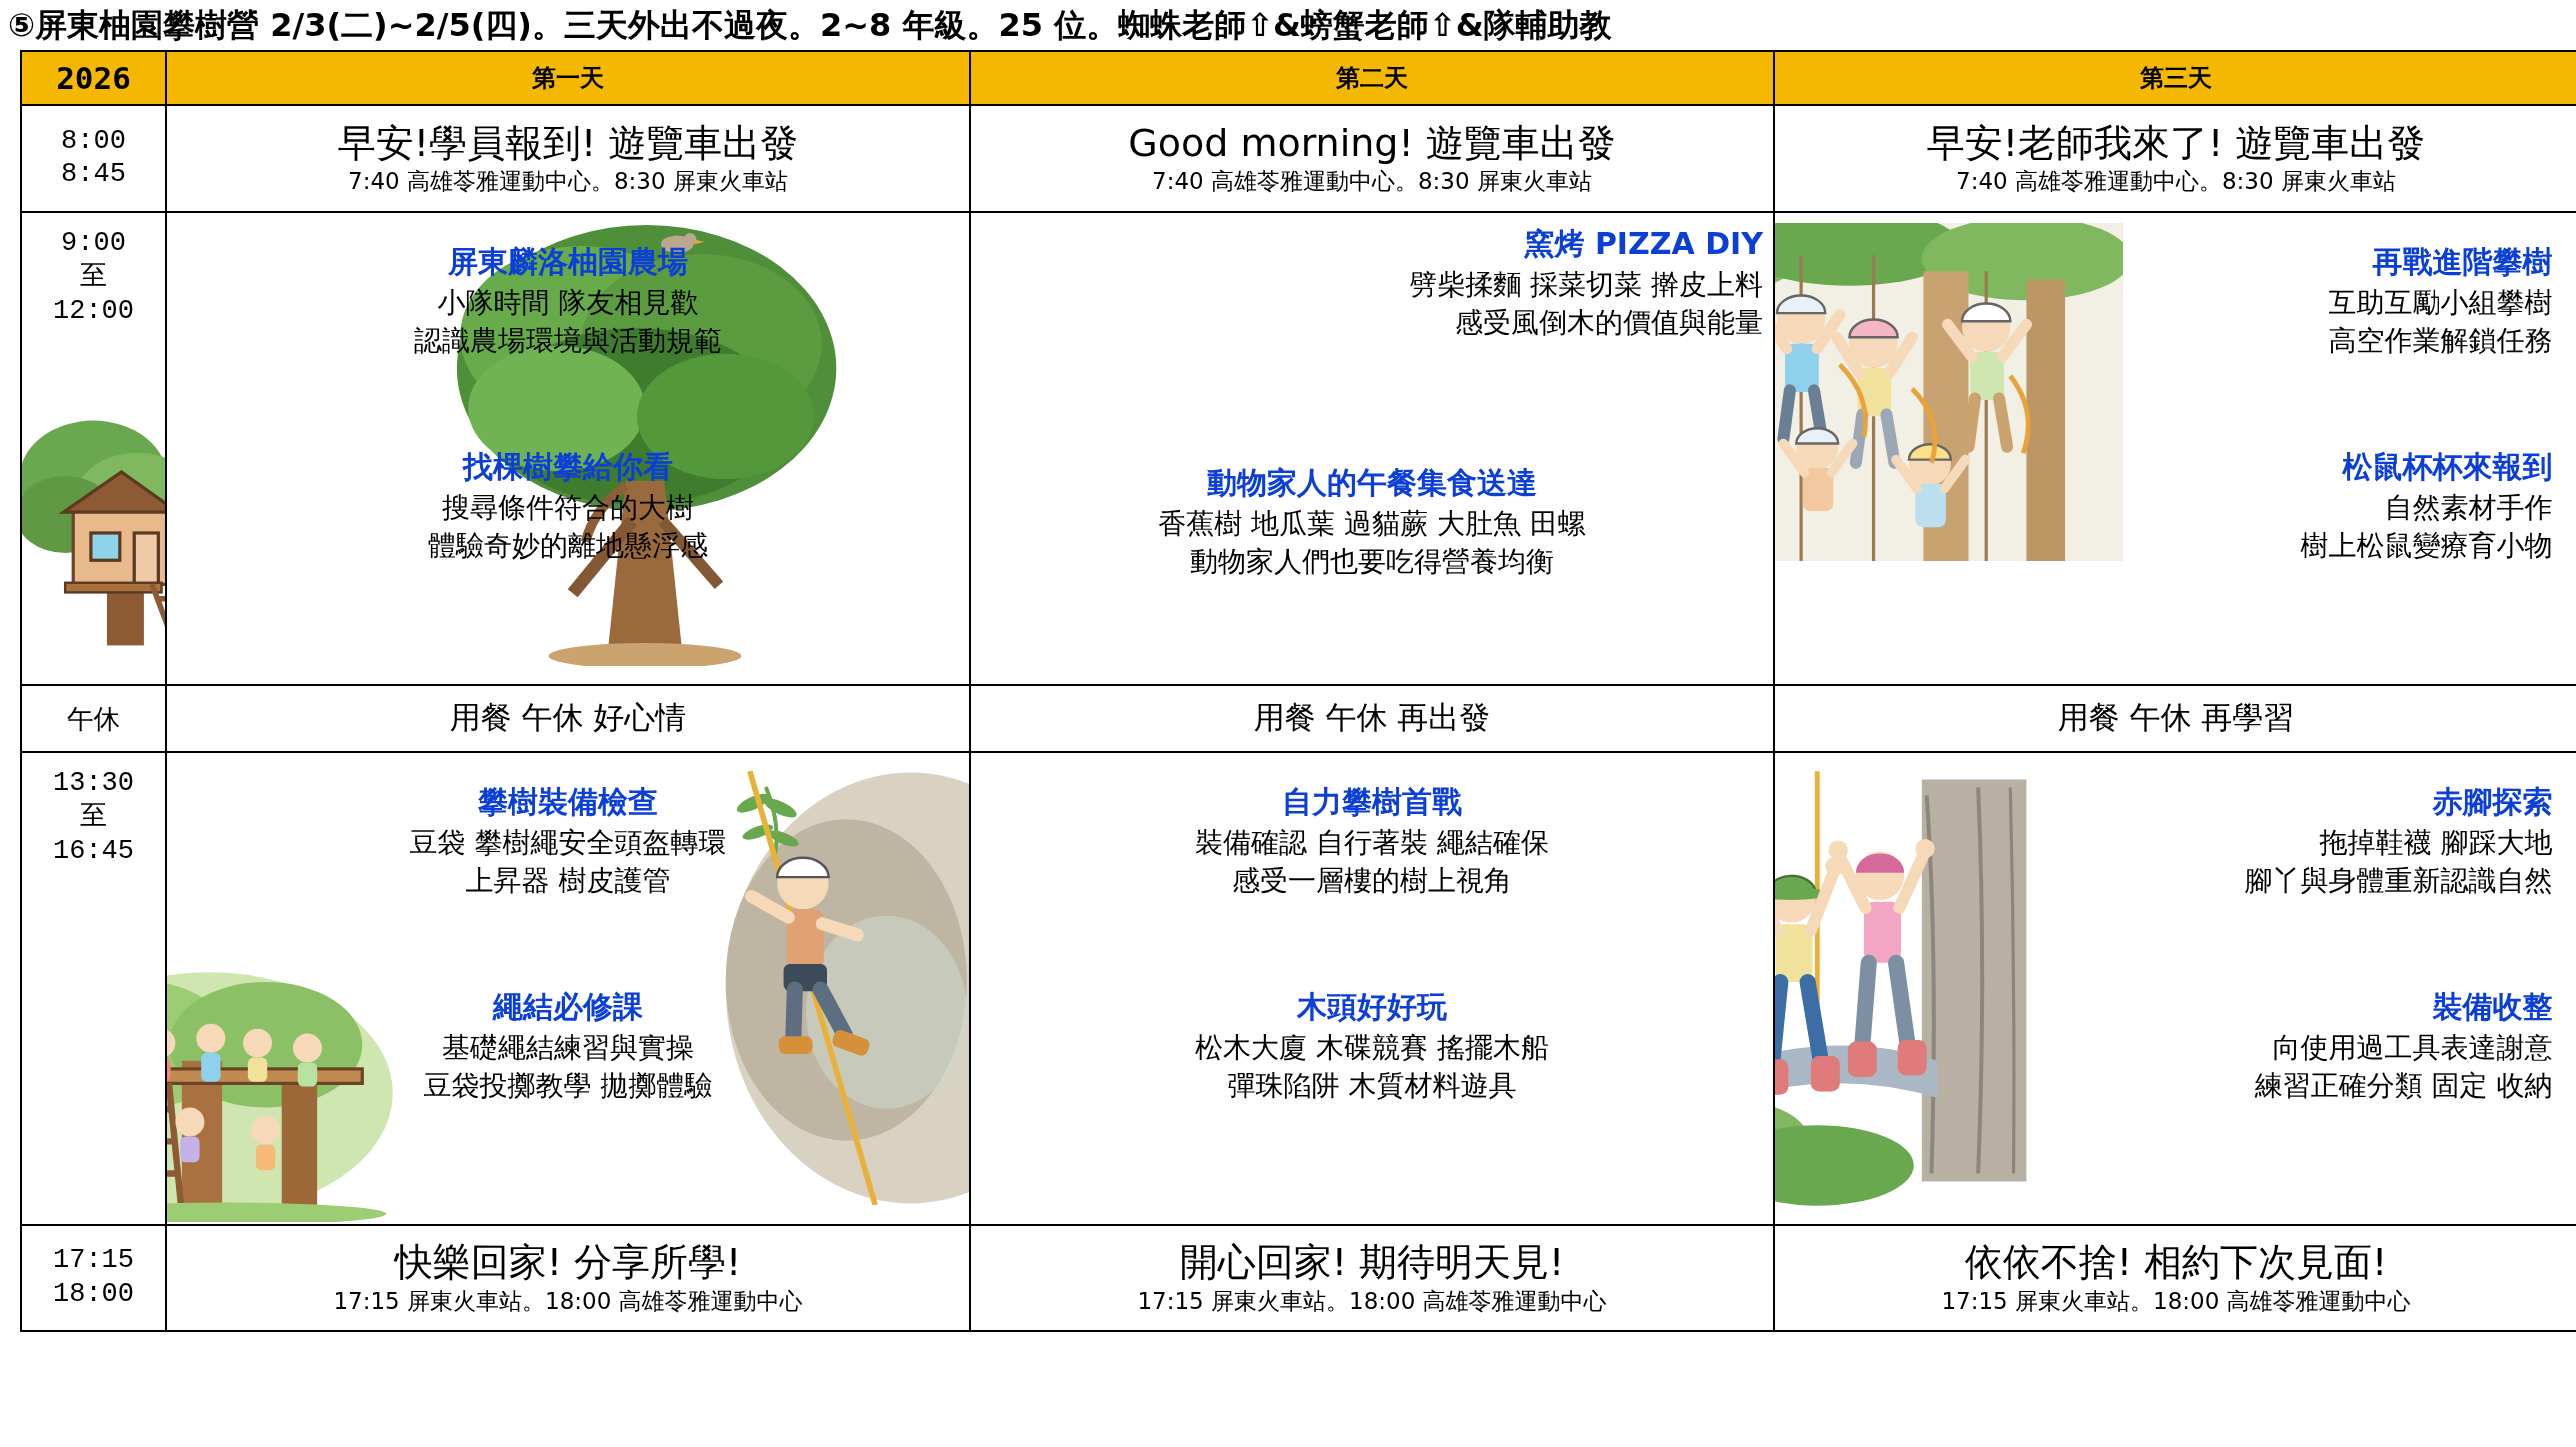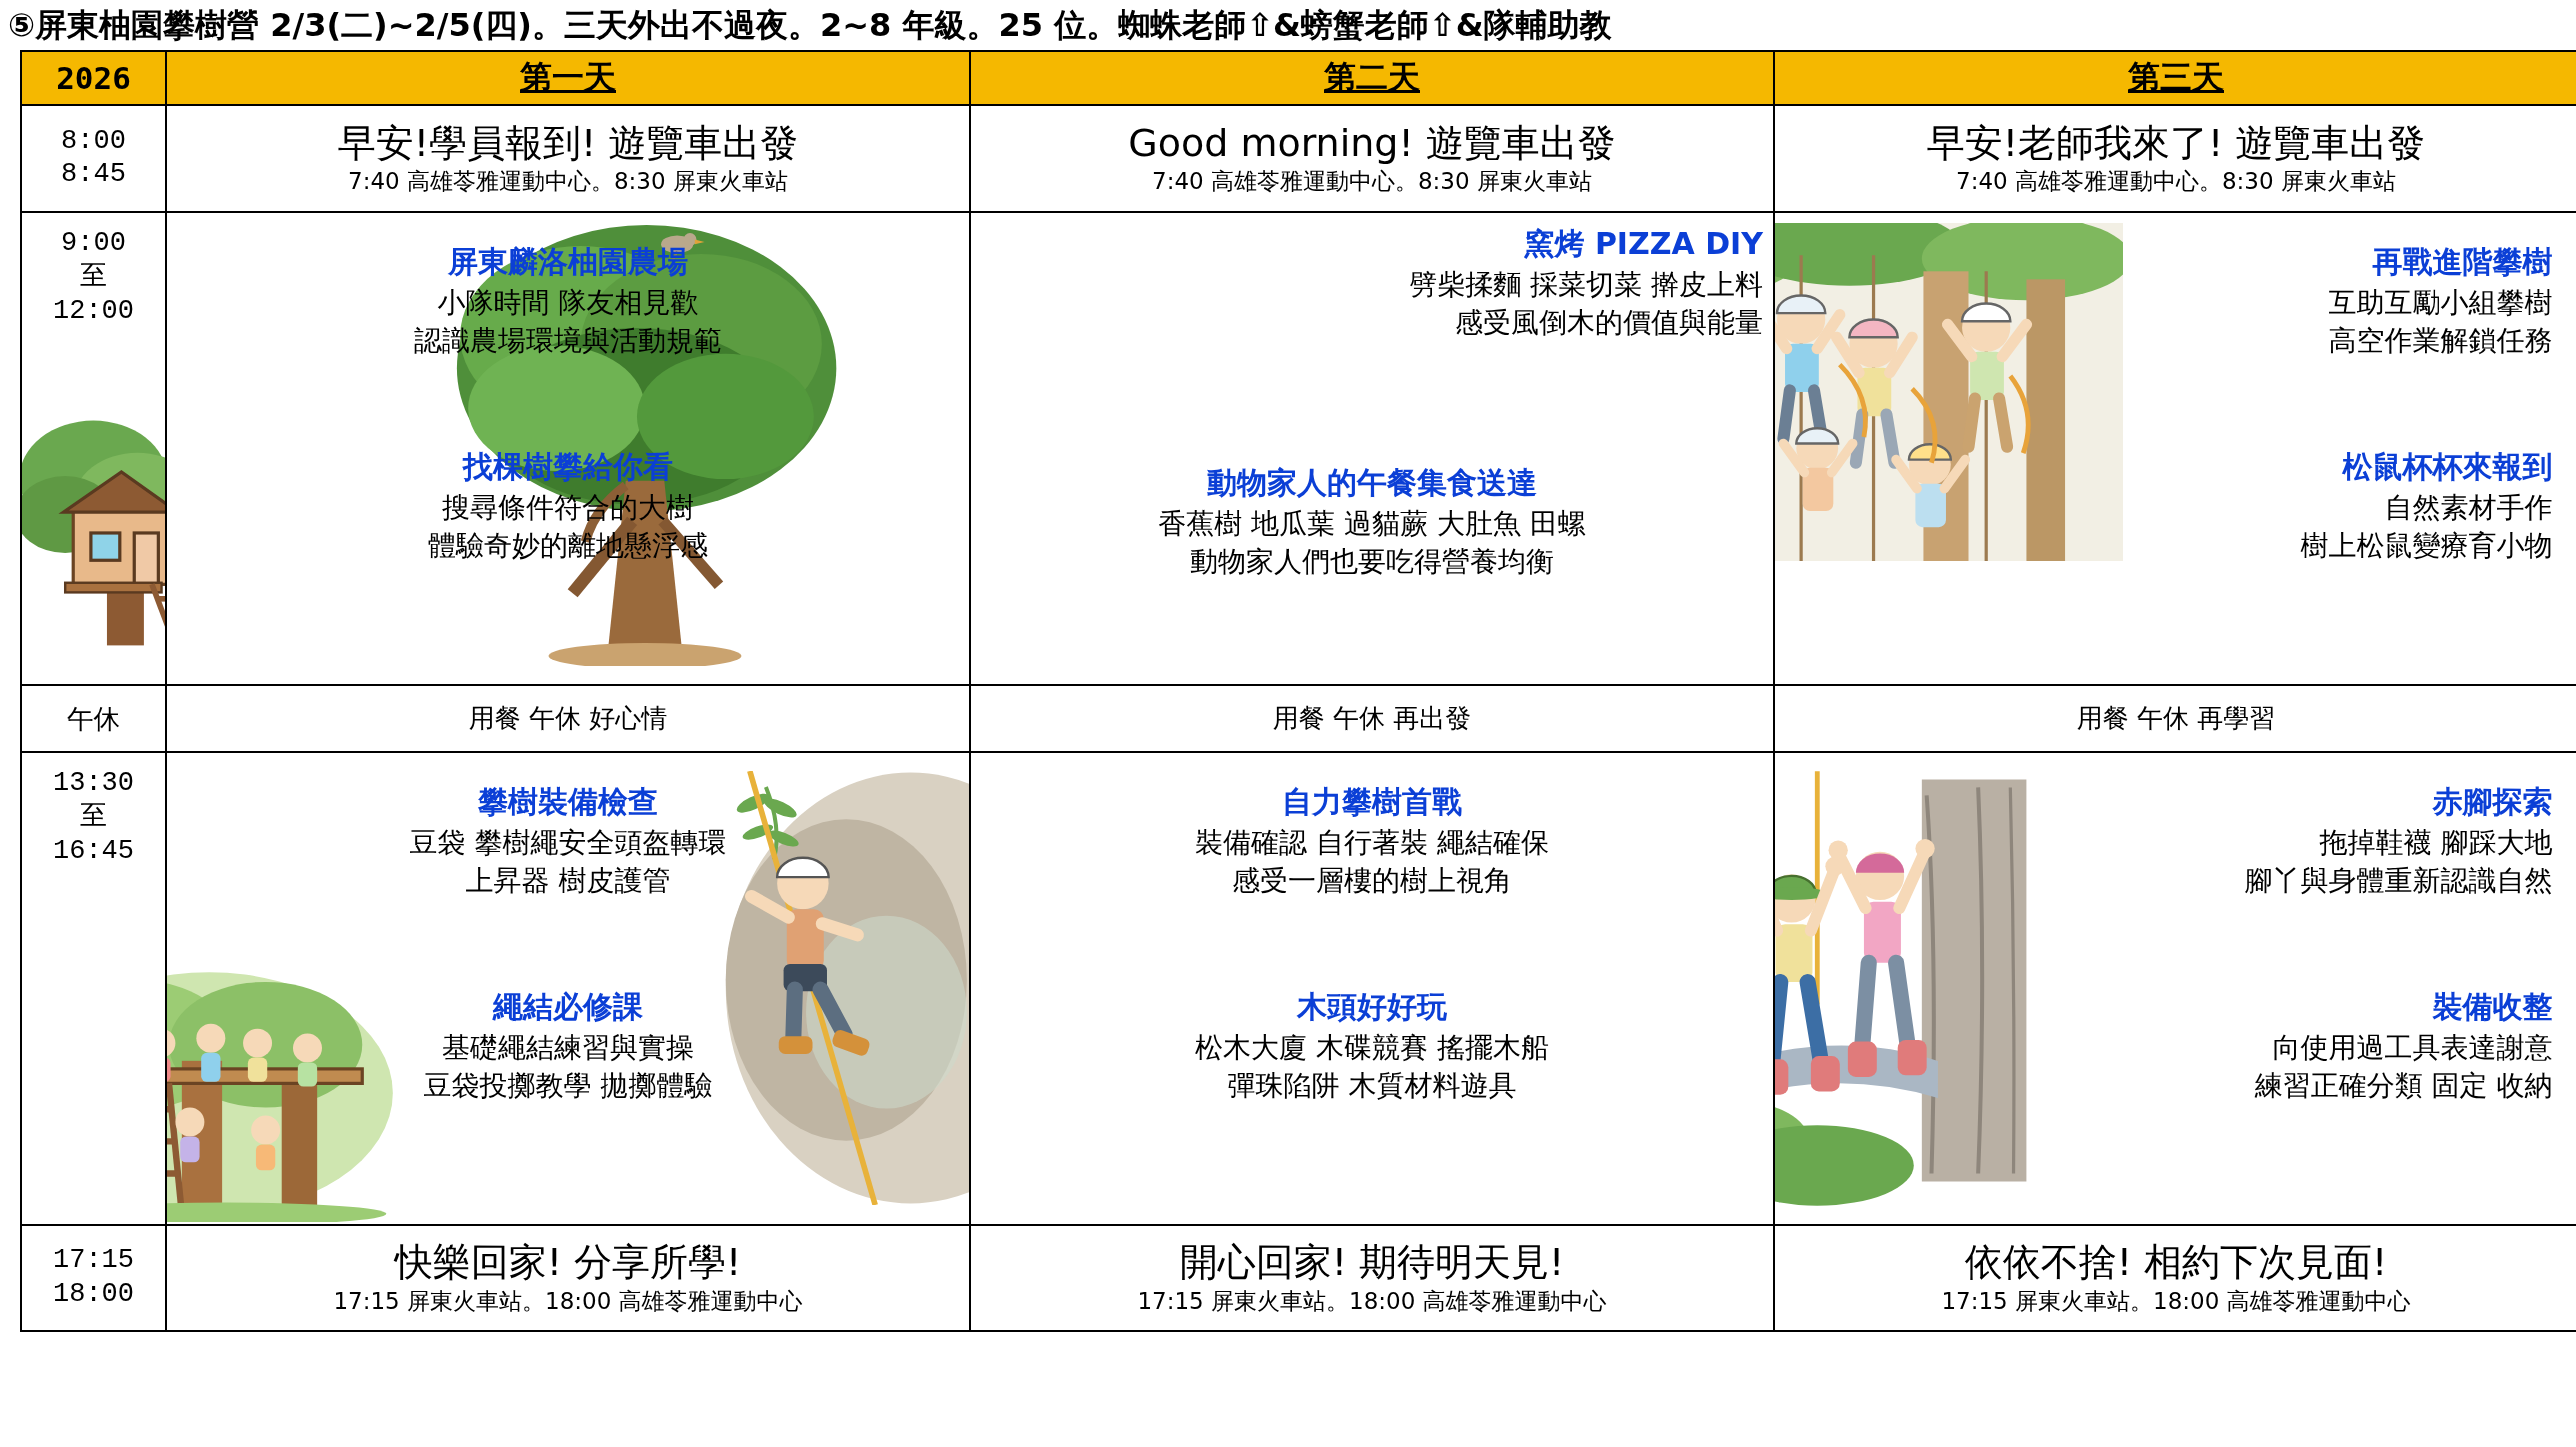--- a/index.html
+++ b/index.html
@@ -58,22 +58,21 @@
     text-align: center;
     font-weight: bold;
     height: 50px;
   }
   .hdr .year {
     font-size: 31px;
     font-family: "DejaVu Sans Mono", "Liberation Mono", monospace;
     font-weight: bold;
   }
   .hdr .dayname {
-    font-size: 32px;
-    text-decoration: underline;
+    font-size: 24px;
   }
 
   .time-cell {
     text-align: center;
     font-size: 27px;
     font-family: Liberation Mono, monospace;
     line-height: 1.25;
     white-space: nowrap;
   }
   .time-cell.cjk {
@@ -125,21 +124,21 @@
   .block .bl {
     font-size: 28px;
     line-height: 1.36;
     white-space: nowrap;
   }
   .block.right { text-align: right; padding-right: 14.5px; width: auto; right: 0; }
 
   
   .row-lunch td.body {
     text-align: center;
-    font-size: 26px;
+    font-size: 31px;
     height: 63px;
     white-space: nowrap;
   }
   .row-lunch td.time-cell { font-size: 26.5px; }
 
   
   .illus {
     position: absolute;
     z-index: 1;
     pointer-events: none;

